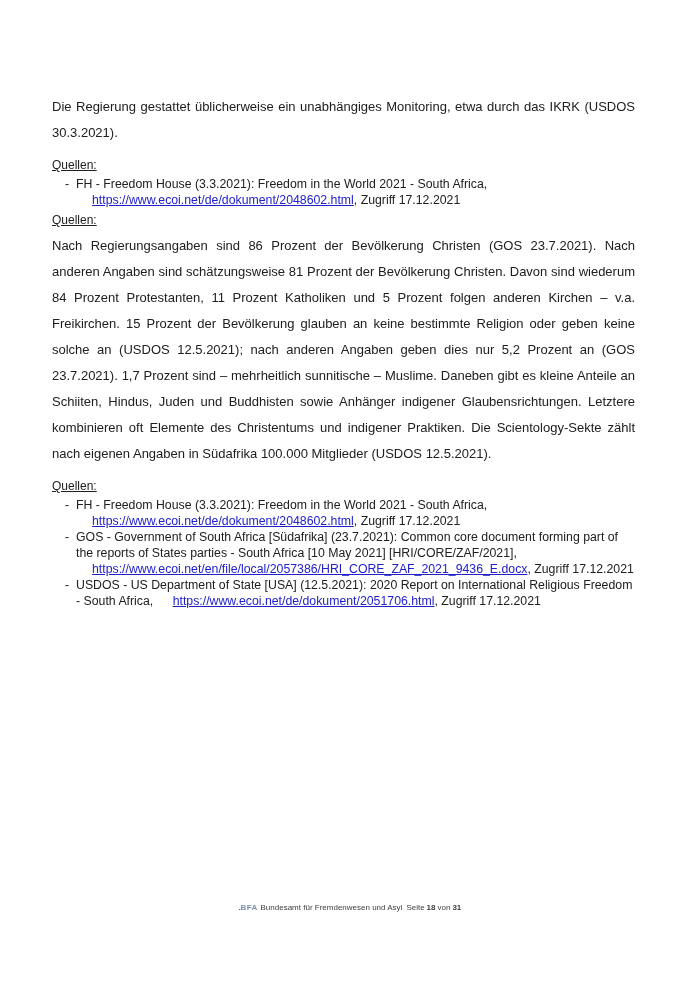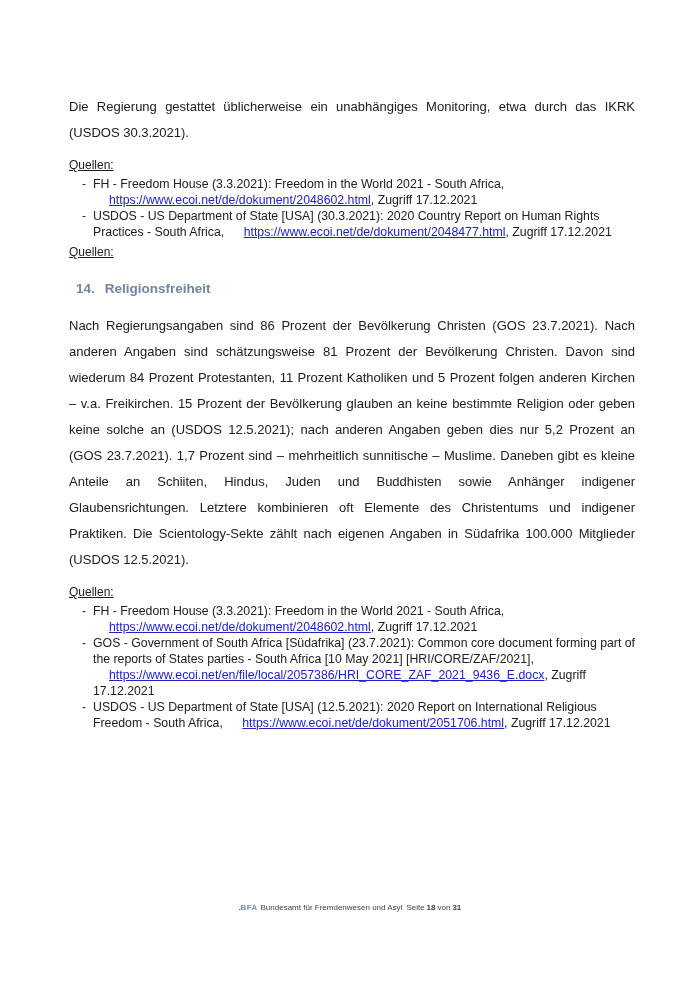--- a/index.html
+++ b/index.html
@@ -12,21 +12,21 @@
   body{
     width:700px;height:990px;
     background:#ffffff;
     font-family:"Liberation Sans","DejaVu Sans",sans-serif;
     color:var(--text-color);
     position:relative;
     overflow:hidden;
   }
   .page-content{
     position:absolute;
-    top:94px;left:69px;right:65px;
+    top:94px;left:52px;right:65px;
   }
   .para{
     font-size:13px;
     line-height:26px;
     margin:0 0 11px 0;
     color:var(--text-color);
   }
   .para.justify{
     text-align:justify;
     text-justify:inter-word;
@@ -103,26 +103,24 @@
   footer .pg-total{font-weight:bold;}
 </style>
 </head>
 <body>
 
 <main class="page-content">
     <p class="para justify">Die Regierung gestattet üblicherweise ein unabhängiges Monitoring, etwa durch das IKRK (USDOS 30.3.2021).</p>
     <div class="sources-label">Quellen:</div>
     <ul class="source-list">
       <li class="source-item">FH - Freedom House (3.3.2021): Freedom in the World 2021 - South Africa, <a class="link" href="#">https://www.ecoi.net/de/dokument/2048602.html</a>, Zugriff 17.12.2021</li>
-      <li class="source-item">USDOS - US Department of State [USA] (30.3.2021): 2020 Country Report on Human Rights Practices - South Africa, <a class="link" href="#">https://www.ecoi.net/de/dokument/2048477.html</a>, Zugriff 17.12.2021</li>
     </ul>
     <div class="spacer-after-list"></div>
     <div class="sources-label">Quellen:</div>
     <div class="spacer-after-list"></div>
-    <h2 class="heading"><span class="h-num">14.</span><span class="h-text">Religionsfreiheit</span></h2>
     <p class="para justify">Nach Regierungsangaben sind 86 Prozent der Bevölkerung Christen (GOS 23.7.2021). Nach anderen Angaben sind schätzungsweise 81 Prozent der Bevölkerung Christen. Davon sind wiederum 84 Prozent Protestanten, 11 Prozent Katholiken und 5 Prozent folgen anderen Kirchen – v.a. Freikirchen. 15 Prozent der Bevölkerung glauben an keine bestimmte Religion oder geben keine solche an (USDOS 12.5.2021); nach anderen Angaben geben dies nur 5,2 Prozent an (GOS 23.7.2021). 1,7 Prozent sind – mehrheitlich sunnitische – Muslime. Daneben gibt es kleine Anteile an Schiiten, Hindus, Juden und Buddhisten sowie Anhänger indigener Glaubensrichtungen. Letztere kombinieren oft Elemente des Christentums und indigener Praktiken. Die Scientology-Sekte zählt nach eigenen Angaben in Südafrika 100.000 Mitglieder (USDOS 12.5.2021).</p>
     <div class="sources-label">Quellen:</div>
     <ul class="source-list">
       <li class="source-item">FH - Freedom House (3.3.2021): Freedom in the World 2021 - South Africa, <a class="link" href="#">https://www.ecoi.net/de/dokument/2048602.html</a>, Zugriff 17.12.2021</li>
       <li class="source-item">GOS - Government of South Africa [Südafrika] (23.7.2021): Common core document forming part of the reports of States parties - South Africa [10 May 2021] [HRI/CORE/ZAF/2021], <a class="link" href="#">https://www.ecoi.net/en/file/local/2057386/HRI_CORE_ZAF_2021_9436_E.docx</a>, Zugriff 17.12.2021</li>
       <li class="source-item">USDOS - US Department of State [USA] (12.5.2021): 2020 Report on International Religious Freedom - South Africa, <a class="link" href="#">https://www.ecoi.net/de/dokument/2051706.html</a>, Zugriff 17.12.2021</li>
     </ul>
     <div class="spacer-after-list"></div>
   </main>
 

